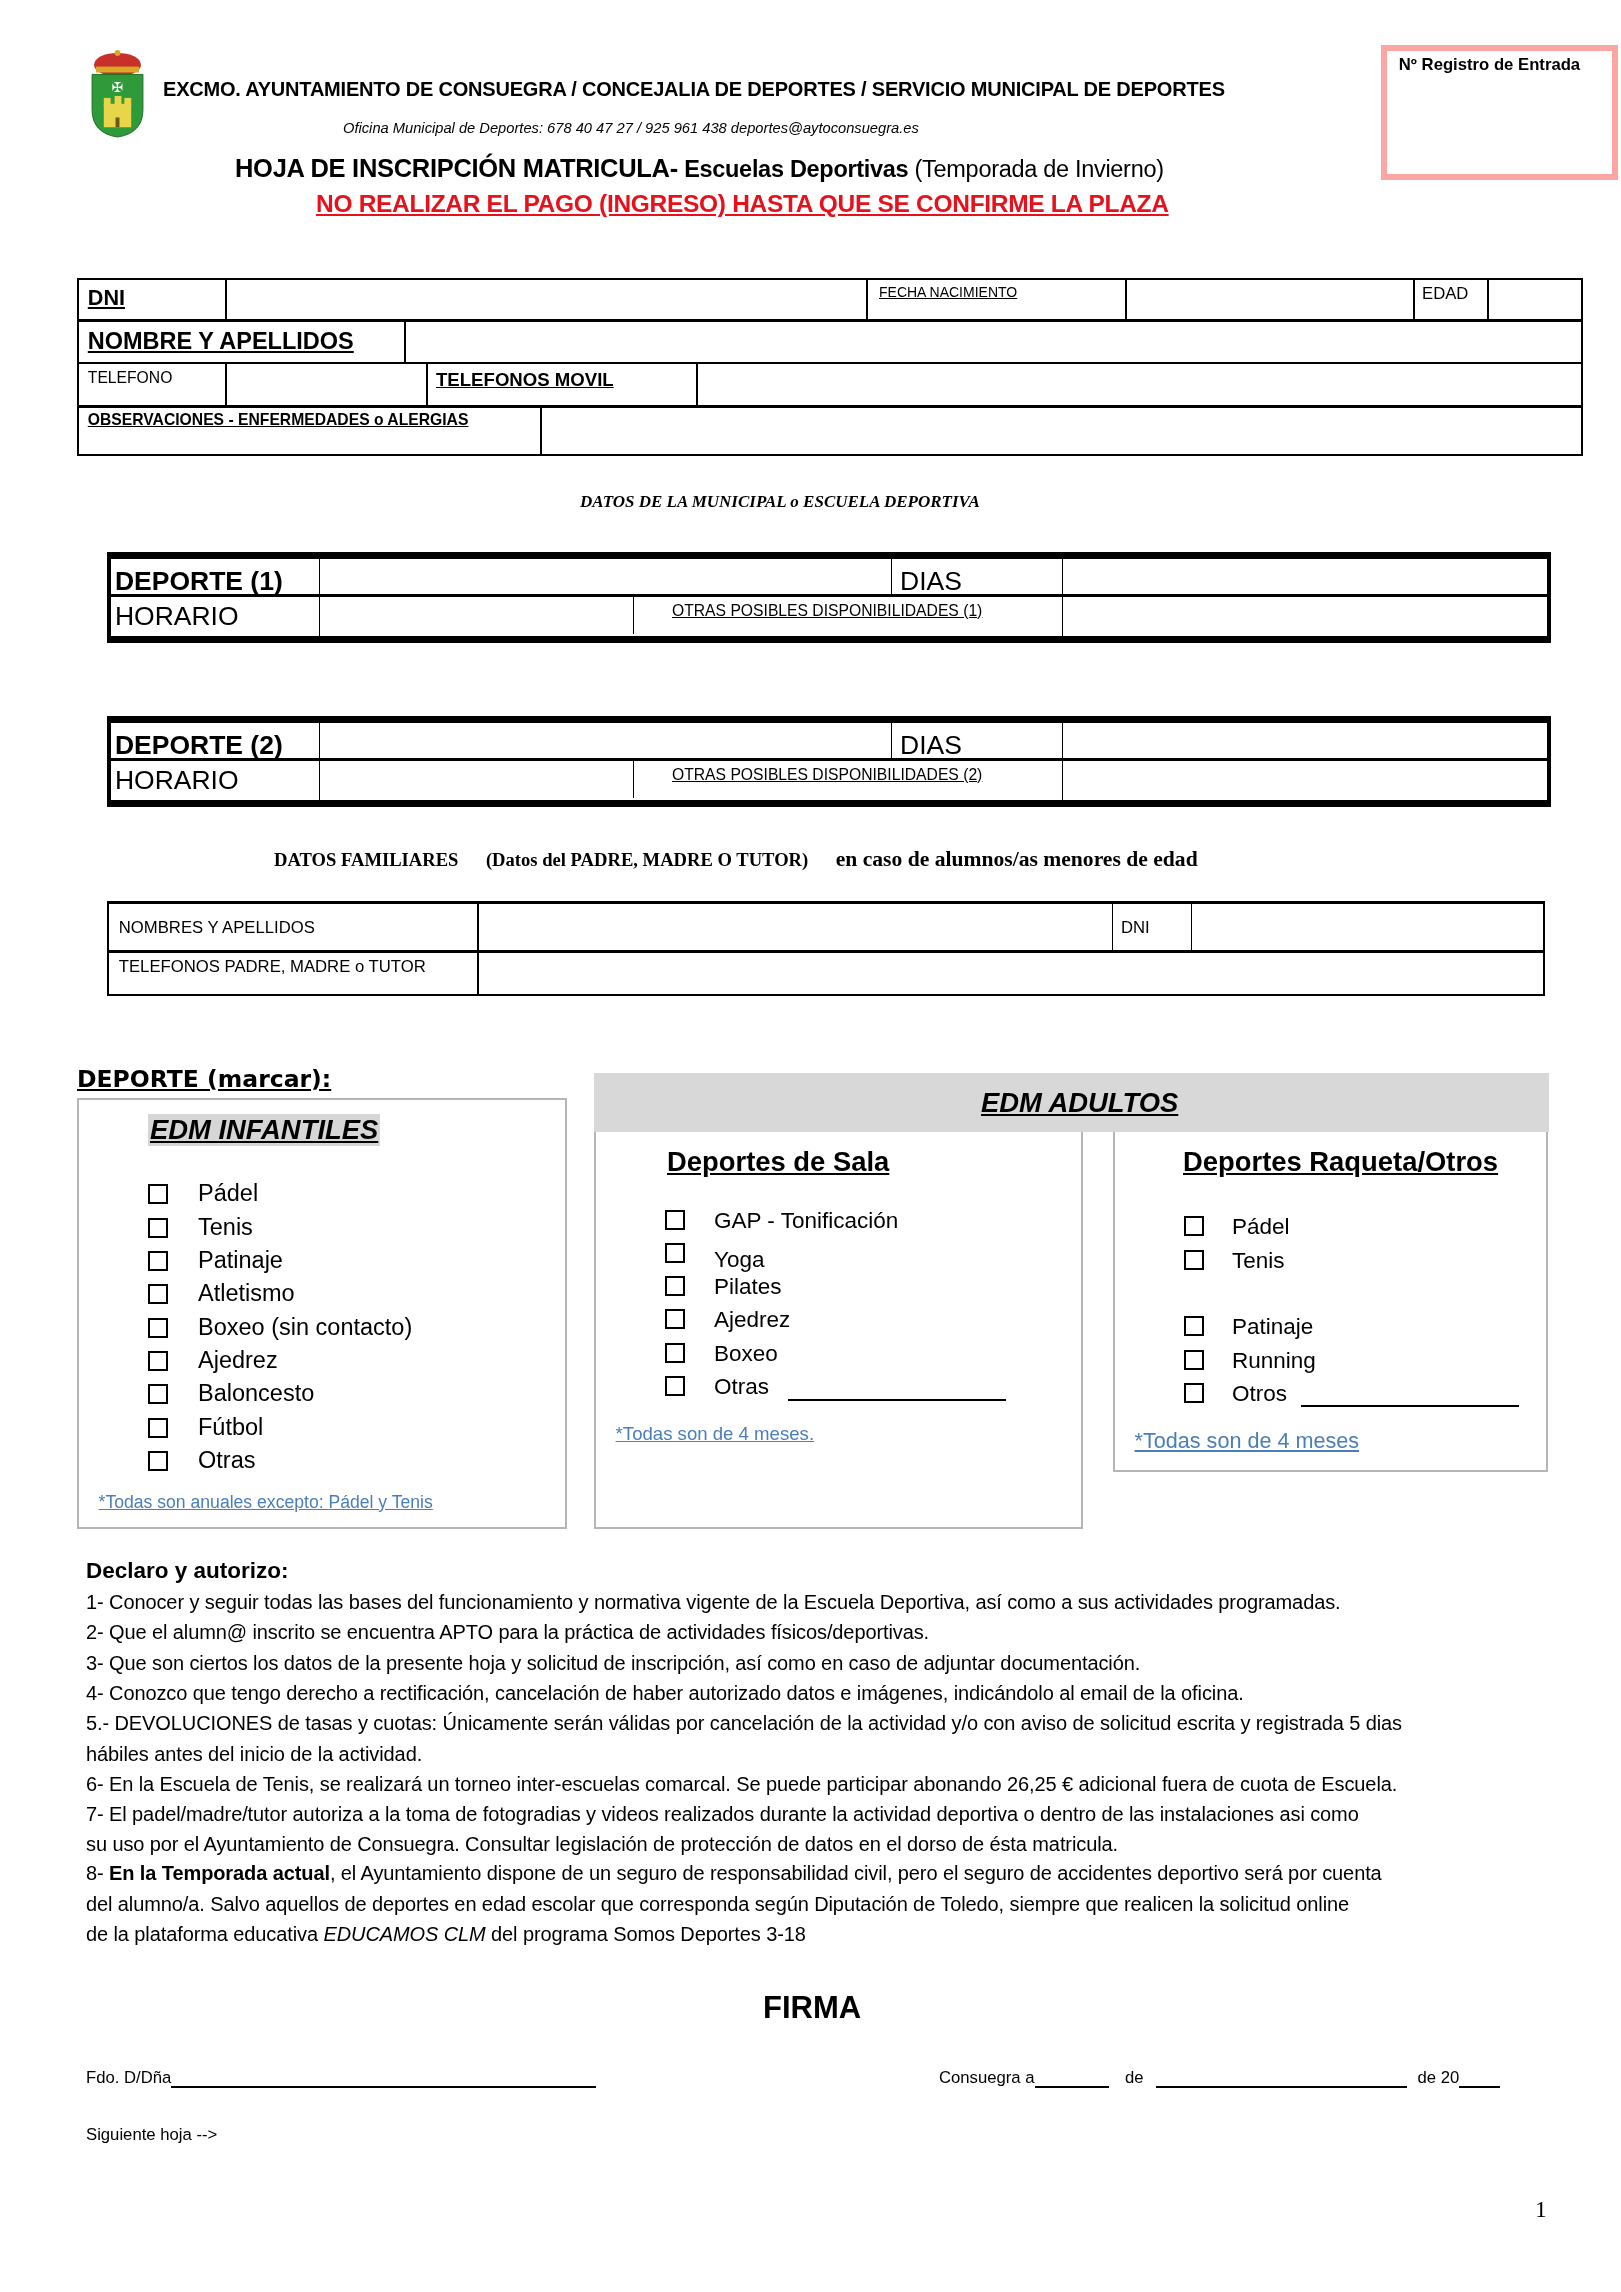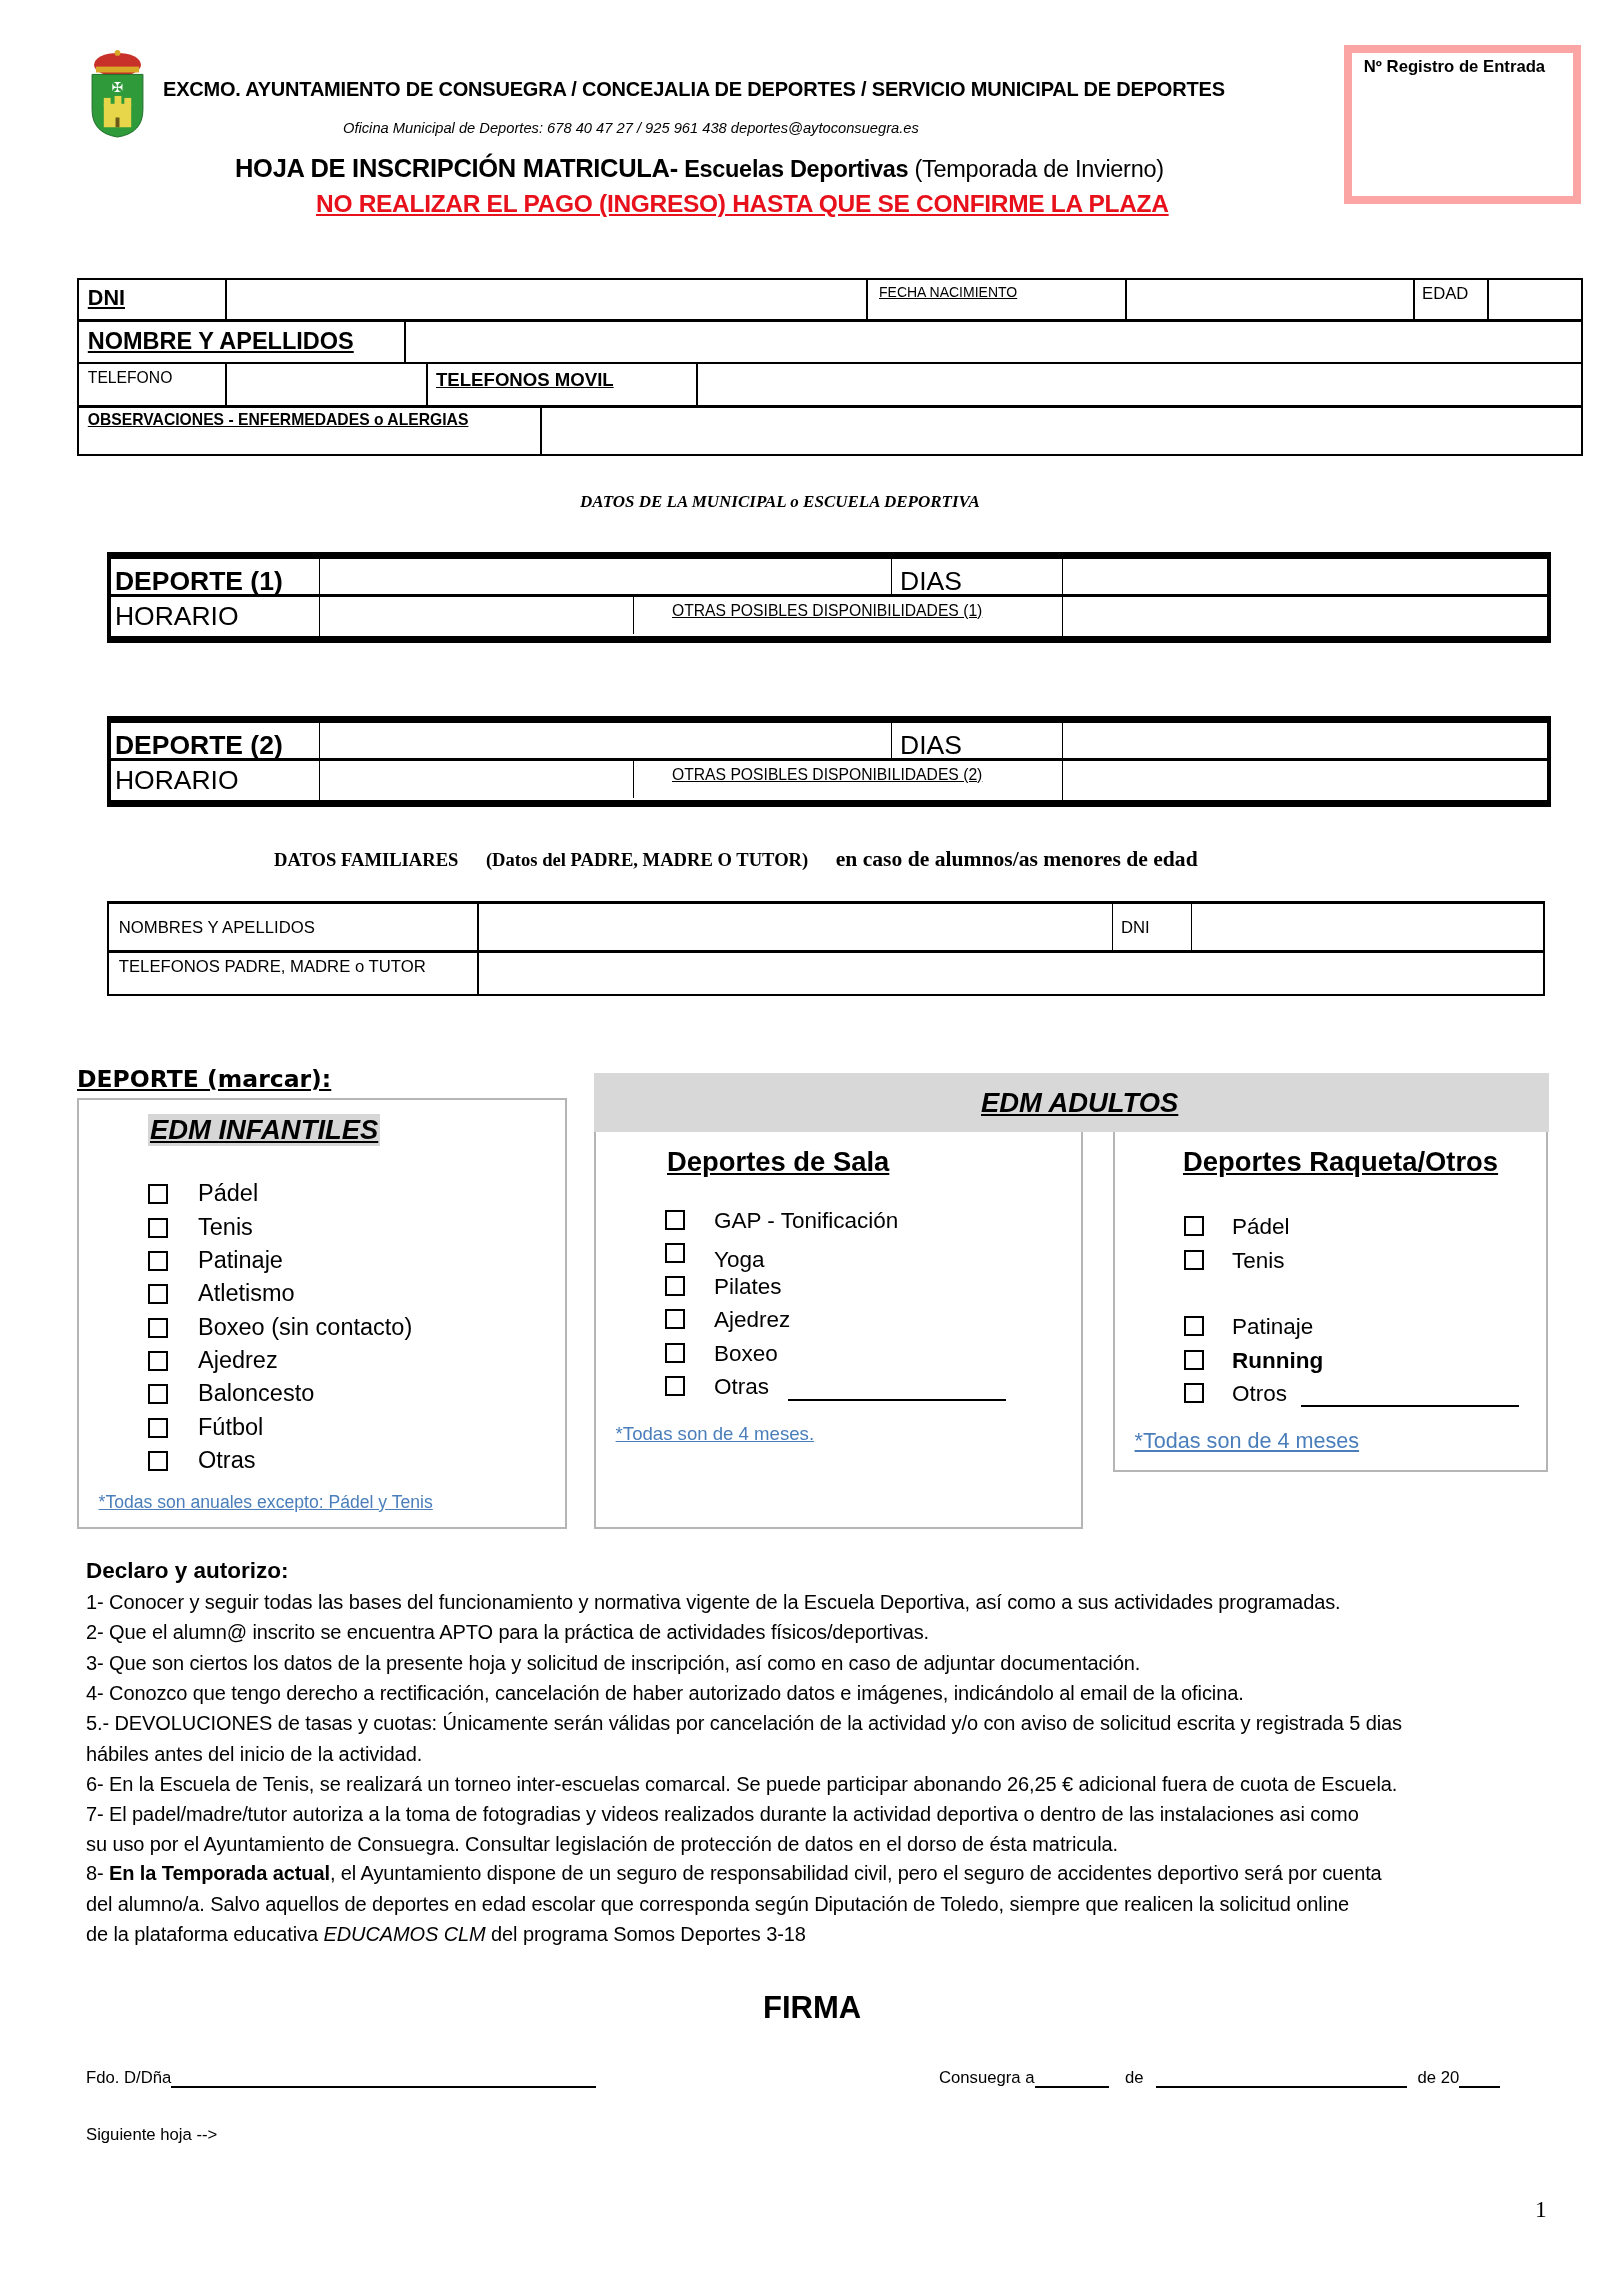--- a/index.html
+++ b/index.html
@@ -7,21 +7,21 @@
   .abs{position:absolute;}
   .b{font-weight:bold;}
   .u{text-decoration:underline;}
   .i{font-style:italic;}
   
   #logo{left:86px;top:49px;width:63px;height:90px;}
   #hdr1{left:163px;top:78px;font-size:20px;font-weight:bold;letter-spacing:-0.2px;white-space:nowrap;}
   #hdr2{left:343px;top:120px;font-size:14.7px;font-style:italic;white-space:nowrap;}
   #hdr3{left:235px;top:154px;font-size:25.5px;white-space:nowrap;letter-spacing:-0.3px;}
   #hdr4{left:316px;top:190px;font-size:24.5px;font-weight:bold;color:#e8101a;text-decoration:underline;white-space:nowrap;letter-spacing:-0.3px;}
-  #reg{left:1344px;top:45px;width:237px;height:159px;border:8px solid #fca5a5;box-sizing:border-box;}
+  #reg{left:1381px;top:45px;width:237px;height:135px;border:6px solid #fca5a5;box-sizing:border-box;}
   #reg span{position:absolute;left:11.8px;top:3.9px;font-size:16.7px;font-weight:bold;}
   
   .cell{position:absolute;box-sizing:border-box;}
   .lbl{position:absolute;white-space:nowrap;}
   .hl{position:absolute;background:#000;}
   .vl{position:absolute;background:#000;}
   
   .cb{position:absolute;width:19.6px;height:19.6px;border:2.5px solid #000;box-sizing:border-box;}
   .ci{position:absolute;font-size:23.5px;white-space:nowrap;}
   .note{position:absolute;font-size:17.6px;color:#4a7ebb;text-decoration:underline;white-space:nowrap;}
@@ -199,21 +199,21 @@
 <div class="abs" style="left:1113px;top:1132px;width:435px;height:340px;border:2px solid #b5b5b5;border-top:none;box-sizing:border-box;">
   <span class="lbl b u" style="left:68px;top:13.7px;font-size:27.4px;">Deportes Raqueta/Otros</span>
   <div id="raq-list">
       <div class="cb" style="left: 69px; top: 84px;"></div>
       <span class="ci" style="left: 117px; top: 82px; font-size: 22.5px;">Pádel</span>
       <div class="cb" style="left: 69px; top: 118px;"></div>
       <span class="ci" style="left: 117px; top: 116px; font-size: 22.5px;">Tenis</span>
       <div class="cb" style="left: 69px; top: 184px;"></div>
       <span class="ci" style="left: 117px; top: 182px; font-size: 22.5px;">Patinaje</span>
       <div class="cb" style="left: 69px; top: 218px;"></div>
-      <span class="ci" style="left: 117px; top: 216px; font-size: 22.5px; font-weight: bold;">Running</span>
+      <span class="ci" style="left: 117px; top: 216px; font-size: 22.5px;">Running</span>
       <div class="cb" style="left: 69px; top: 251px;"></div>
       <span class="ci" style="left: 117px; top: 249px; font-size: 22.5px;">Otros</span>
       <span style="position: absolute; height: 2px; background: rgb(0, 0, 0); left: 186px; top: 273px; width: 218px;"></span>
     </div>
   <span class="note" style="left:19.6px;top:296px;font-size:21.6px;">*Todas son de 4 meses</span>
 </div>
 
 <div class="abs b" style="left:86px;top:1558px;font-size:22.5px;">Declaro y autorizo:</div>
 <div id="decl-lines">
     <div class="decl" style="top: 1591px;">1- Conocer y seguir todas las bases del funcionamiento y normativa vigente de la Escuela Deportiva, así como a sus actividades programadas.</div>

